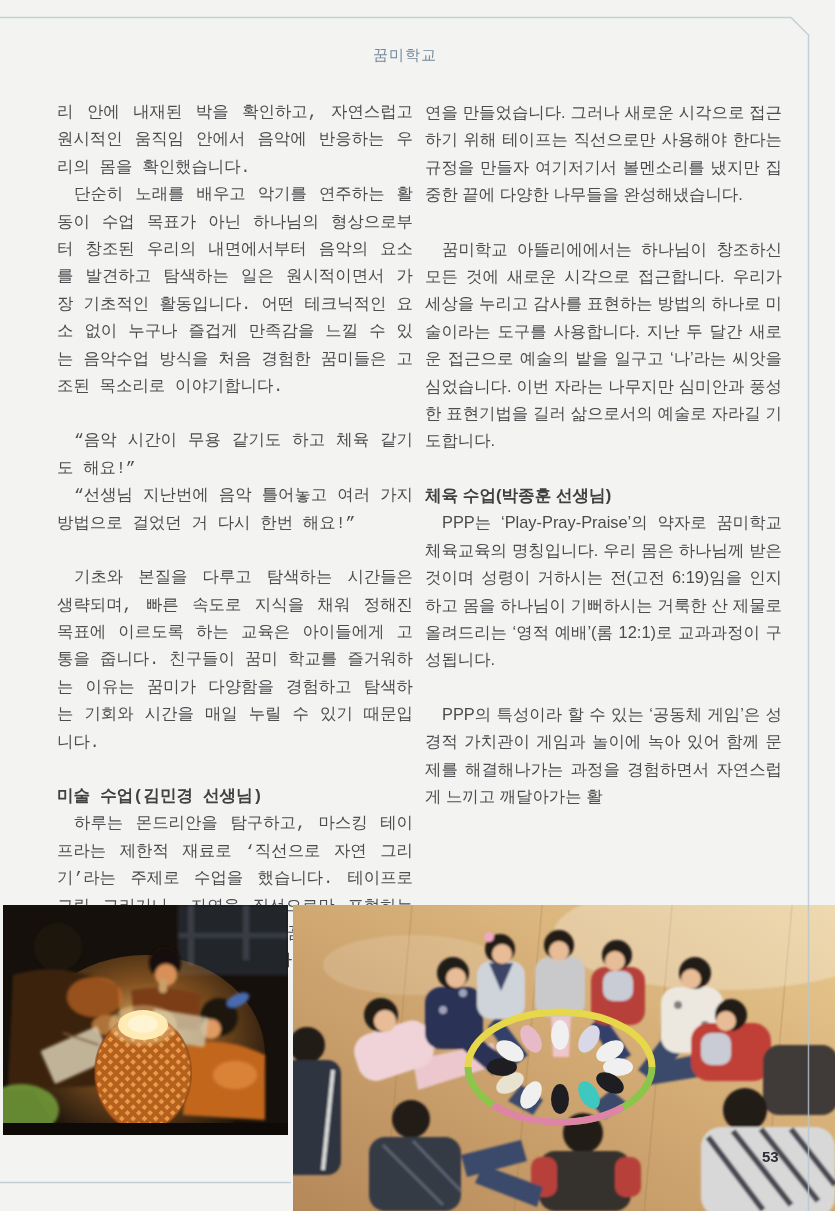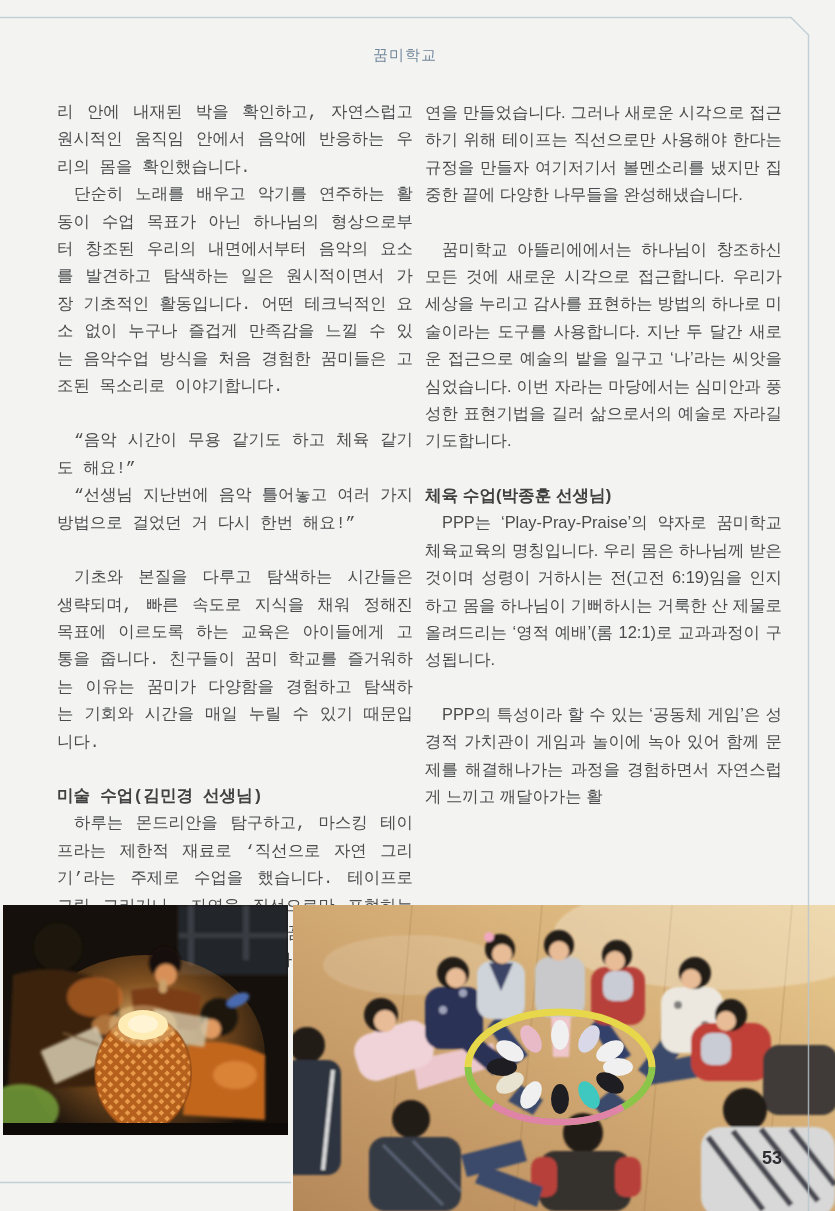--- a/index.html
+++ b/index.html
@@ -27,21 +27,21 @@
   .col p.gap { margin-top:27px; }
   .col h3.section {
     margin:27px 0 0 0; font-size:16.6px; line-height:27.4px;
     font-weight:bold; color:#404040;
   }
   .photo { position:absolute; z-index:1; display:block; }
   .photo-left  { left:3px;  top:905px; }
   .photo-right { left:293px; top:905px; }
   .page-number {
     position:absolute; left:762px; top:1148px; z-index:6;
-    font-size:18px; font-weight:bold; color:#2e2e32;
+    font-size:15px; font-weight:bold; color:#2e2e32;
   }
 </style>
 </head>
 <body>
 
 <div class="page">
 
   <div class="header-title">꿈미학교</div>
 
   <div class="col col-left">
@@ -49,21 +49,21 @@
     <p class="indent">단순히 노래를 배우고 악기를 연주하는 활동이 수업 목표가 아닌 하나님의 형상으로부터 창조된 우리의 내면에서부터 음악의 요소를 발견하고 탐색하는 일은 원시적이면서 가장 기초적인 활동입니다. 어떤 테크닉적인 요소 없이 누구나 즐겁게 만족감을 느낄 수 있는 음악수업 방식을 처음 경험한 꿈미들은 고조된 목소리로 이야기합니다.</p>
     <p class="indent gap">“음악 시간이 무용 같기도 하고 체육 같기도 해요!”</p>
     <p class="indent">“선생님 지난번에 음악 틀어놓고 여러 가지 방법으로 걸었던 거 다시 한번 해요!”</p>
     <p class="indent gap">기초와 본질을 다루고 탐색하는 시간들은 생략되며, 빠른 속도로 지식을 채워 정해진 목표에 이르도록 하는 교육은 아이들에게 고통을 줍니다. 친구들이 꿈미 학교를 즐거워하는 이유는 꿈미가 다양함을 경험하고 탐색하는 기회와 시간을 매일 누릴 수 있기 때문입니다.</p>
     <h3 class="section">미술 수업(김민경 선생님)</h3>
     <p class="indent">하루는 몬드리안을 탐구하고, 마스킹 테이프라는 제한적 재료로 ‘직선으로 자연 그리기’라는 주제로 수업을 했습니다. 테이프로 그림 그리거나, 자연을 직선으로만 표현하는 것은 불가능하다고 생각했던 꿈미들이 직선인 테이프를 꼬고, 찢는 등의 다양한 방법을 통해 곡선으로 자</p>
   </div>
 
   <div class="col col-right">
     <p>연을 만들었습니다. 그러나 새로운 시각으로 접근하기 위해 테이프는 직선으로만 사용해야 한다는 규정을 만들자 여기저기서 볼멘소리를 냈지만 집중한 끝에 다양한 나무들을 완성해냈습니다.</p>
-    <p class="indent gap">꿈미학교 아뜰리에에서는 하나님이 창조하신 모든 것에 새로운 시각으로 접근합니다. 우리가 세상을 누리고 감사를 표현하는 방법의 하나로 미술이라는 도구를 사용합니다. 지난 두 달간 새로운 접근으로 예술의 밭을 일구고 ‘나’라는 씨앗을 심었습니다. 이번 자라는 마당에서는 심미안과 풍성한 표현기법을 길러 삶으로서의 예술로 자라길 기도합니다.</p>
+    <p class="indent gap">꿈미학교 아뜰리에에서는 하나님이 창조하신 모든 것에 새로운 시각으로 접근합니다. 우리가 세상을 누리고 감사를 표현하는 방법의 하나로 미술이라는 도구를 사용합니다. 지난 두 달간 새로운 접근으로 예술의 밭을 일구고 ‘나’라는 씨앗을 심었습니다. 이번 자라는 나무지만 심미안과 풍성한 표현기법을 길러 삶으로서의 예술로 자라길 기도합니다.</p>
     <h3 class="section">체육 수업(박종훈 선생님)</h3>
     <p class="indent">PPP는 ‘Play-Pray-Praise’의 약자로 꿈미학교 체육교육의 명칭입니다. 우리 몸은 하나님께 받은 것이며 성령이 거하시는 전(고전 6:19)임을 인지하고 몸을 하나님이 기뻐하시는 거룩한 산 제물로 올려드리는 ‘영적 예배’(롬 12:1)로 교과과정이 구성됩니다.</p>
     <p class="indent gap">PPP의 특성이라 할 수 있는 ‘공동체 게임’은 성경적 가치관이 게임과 놀이에 녹아 있어 함께 문제를 해결해나가는 과정을 경험하면서 자연스럽게 느끼고 깨달아가는 활</p>
   </div>
 
   <svg class="photo photo-left" width="285" height="230" viewBox="0 0 285 230">
     <defs>
       <radialGradient id="glow" cx="50%" cy="40%" r="60%">
         <stop offset="0%" stop-color="#ffdf9a" stop-opacity="0.95"></stop>
         <stop offset="45%" stop-color="#d98430" stop-opacity="0.55"></stop>

